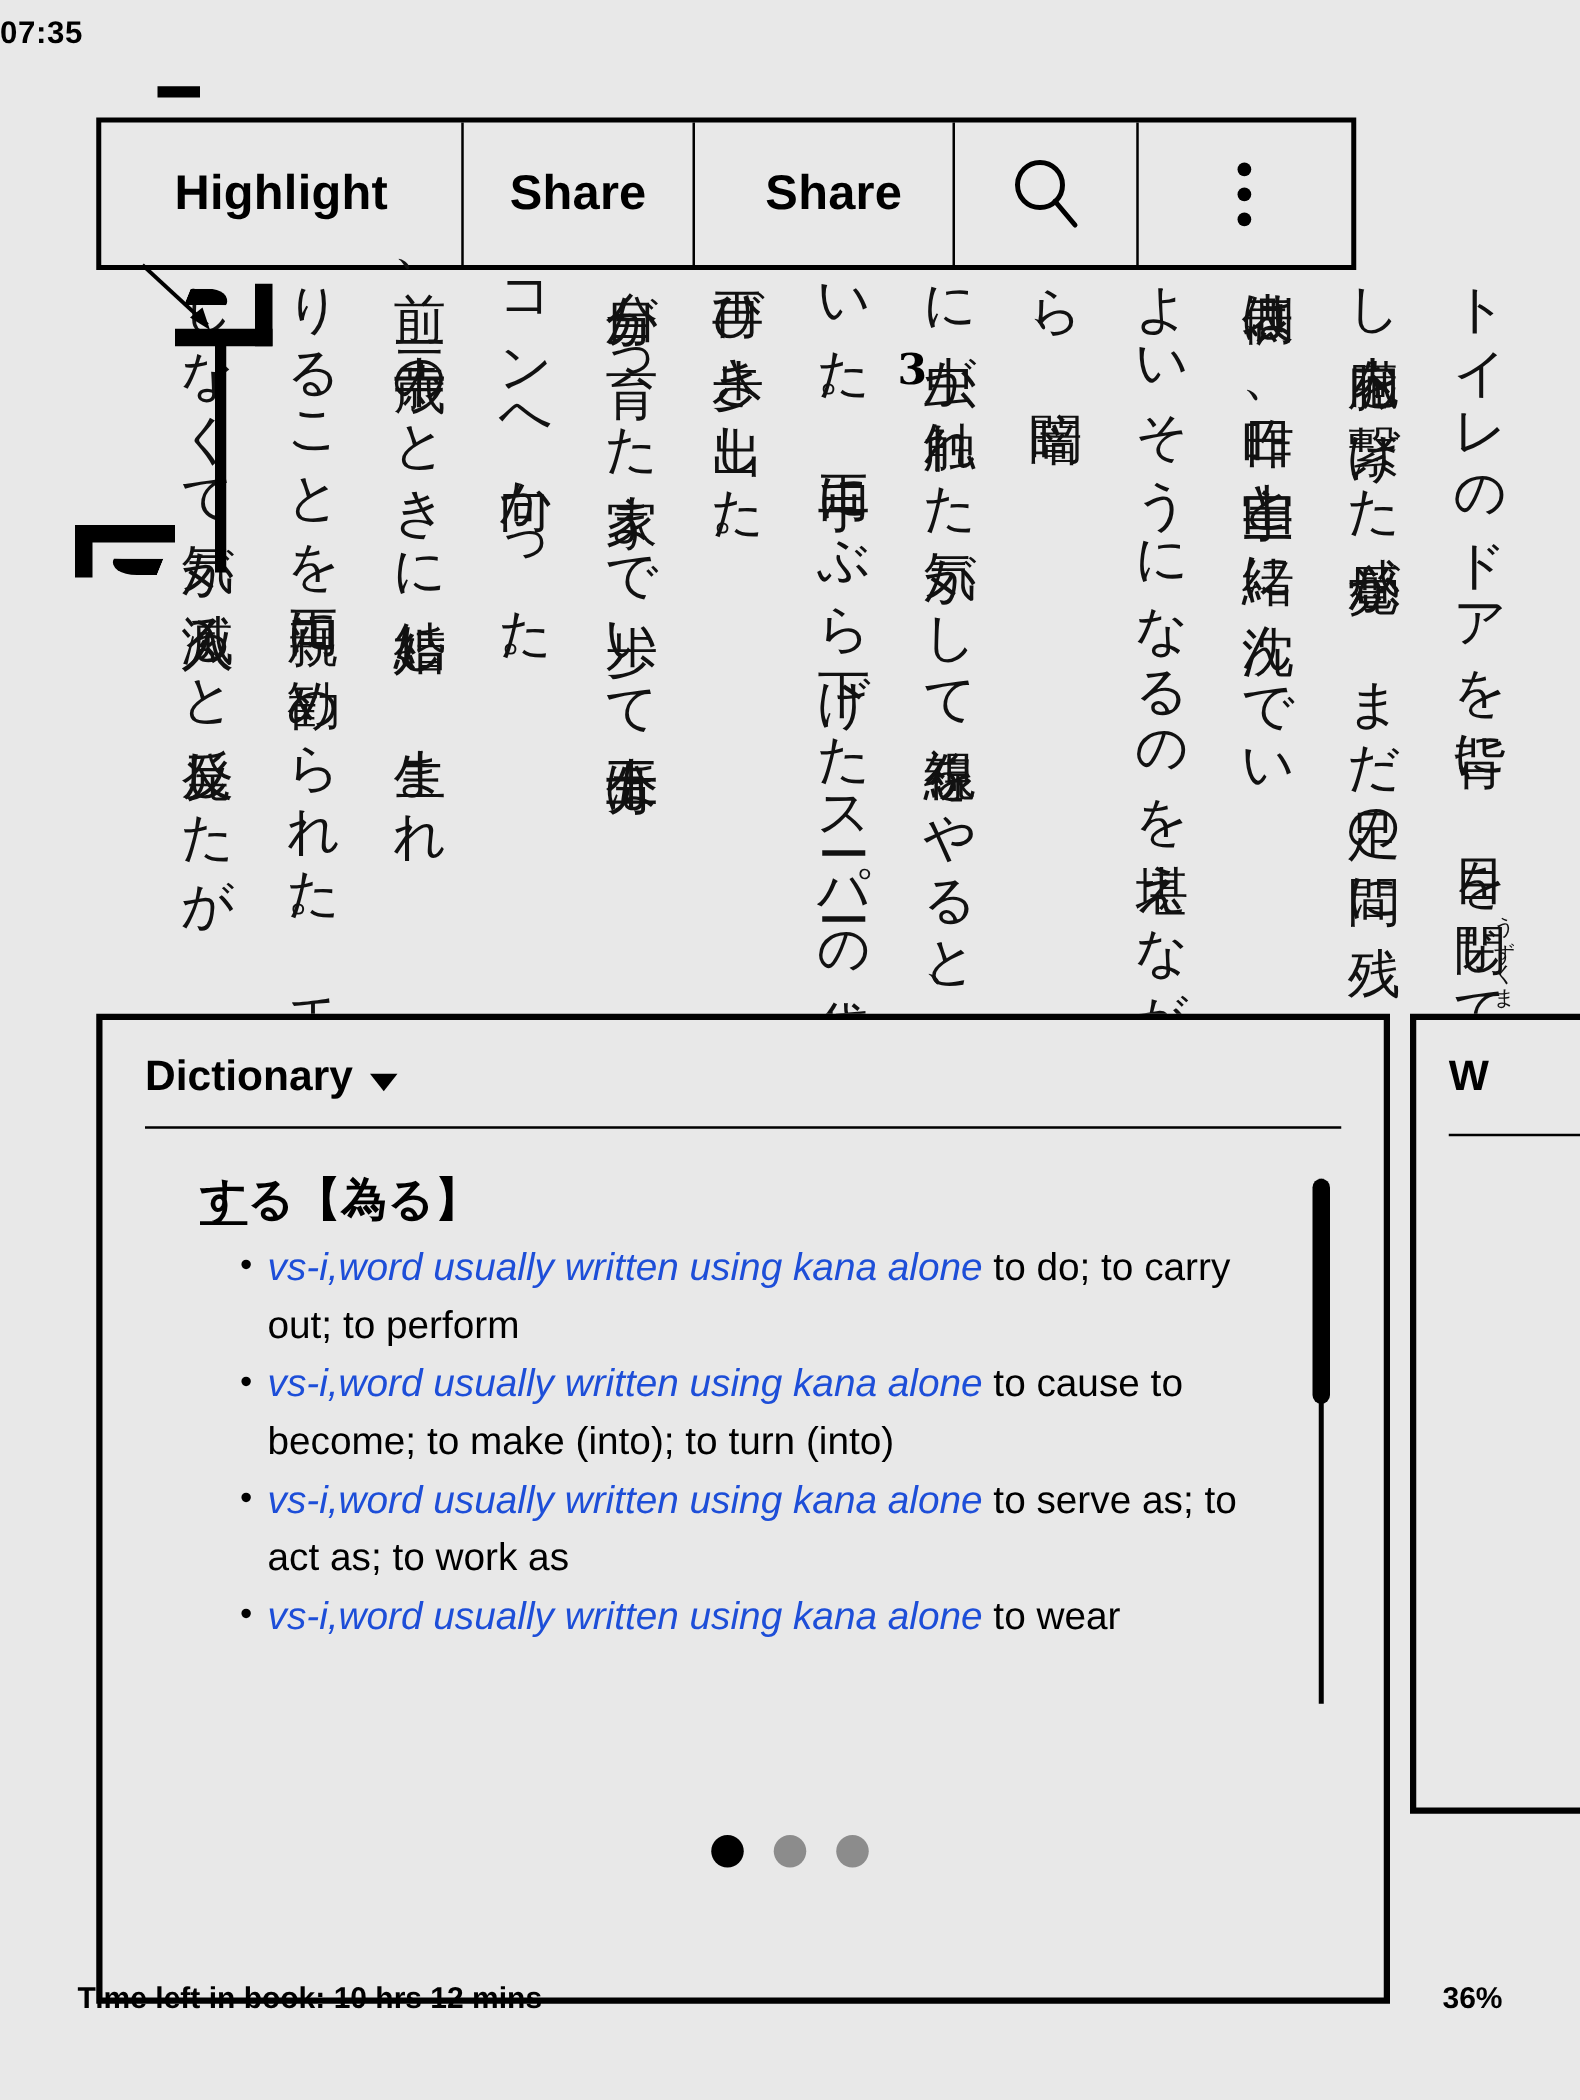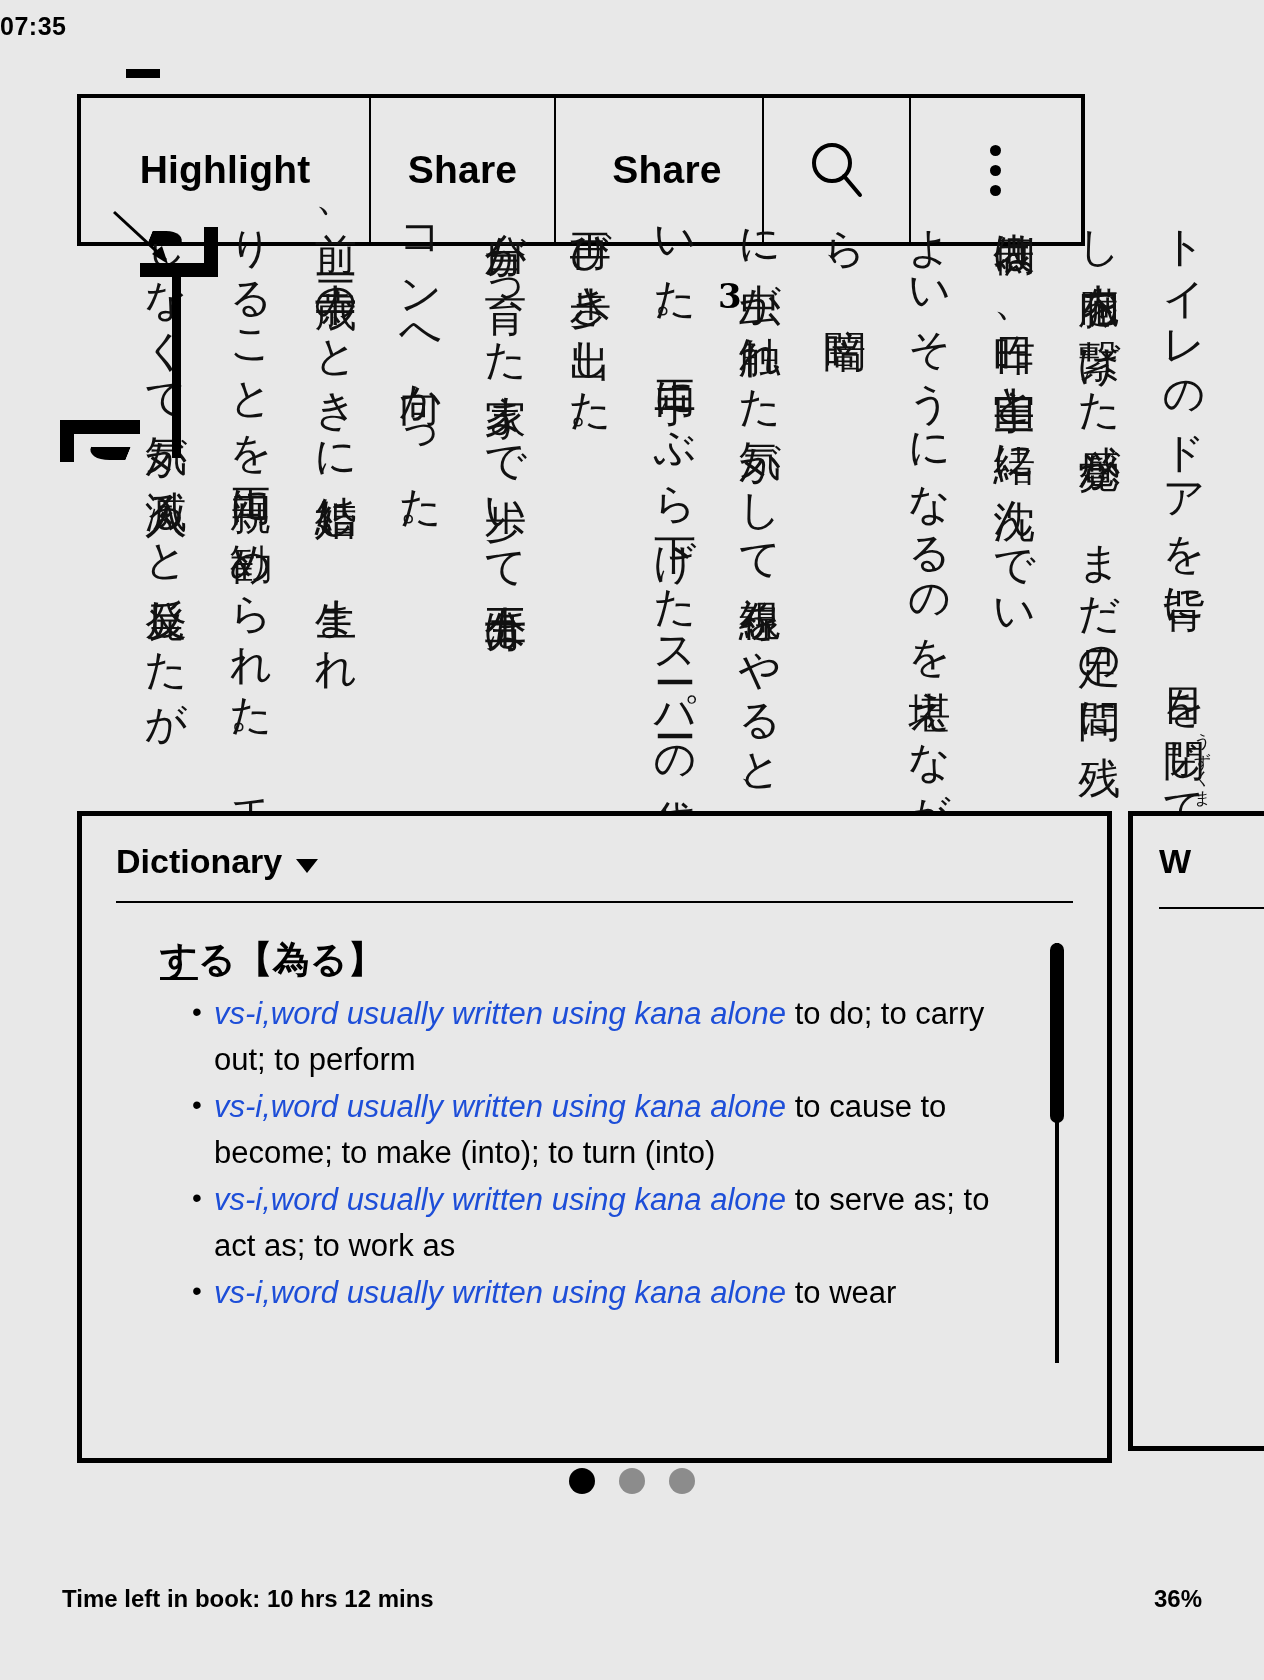--- a/index.html
+++ b/index.html
@@ -37,21 +37,21 @@
     height: 9px;
     background: #000;
   }
 
   
   .sel-toolbar {
     position: absolute;
     left: 77px;
     top: 94px;
     width: 1008px;
-    height: 152px;
+    height: 122px;
     background: #e8e8e8;
     border: 4px solid #000;
     display: flex;
     align-items: stretch;
   }
   .sel-btn {
     flex: 0 0 auto;
     display: flex;
     align-items: center;
     justify-content: center;
@@ -158,21 +158,21 @@
     left: 110px; top: 208px;
     width: 70px; height: 62px;
   }
 
   
   .dict-card {
     position: absolute;
     left: 77px;
     top: 811px;
     width: 1035px;
-    height: 652px;
+    height: 792px;
     background: #e8e8e8;
     border: 5px solid #000;
     padding: 26px 34px 0 34px;
   }
   .dict-head {
     display: flex;
     align-items: center;
     gap: 14px;
     padding-bottom: 12px;
   }

